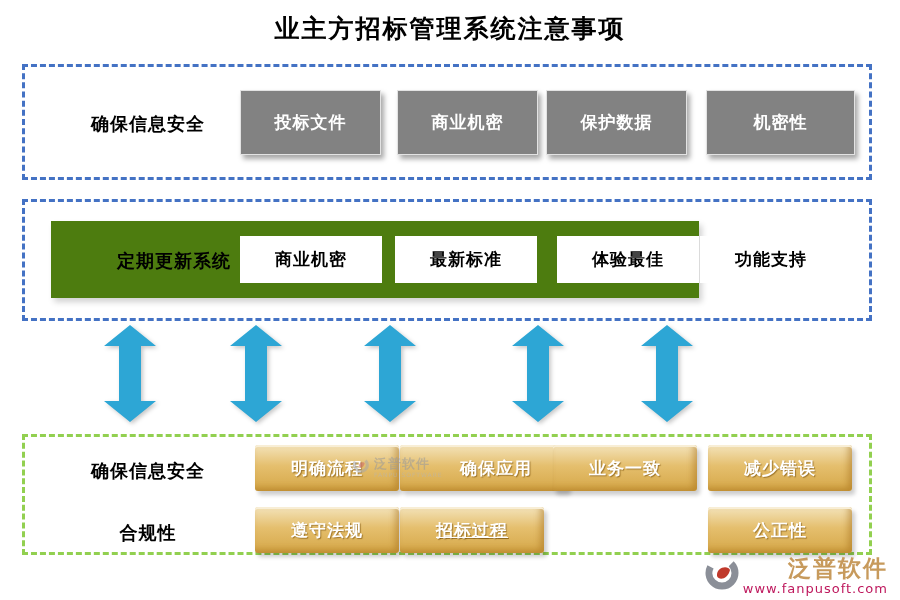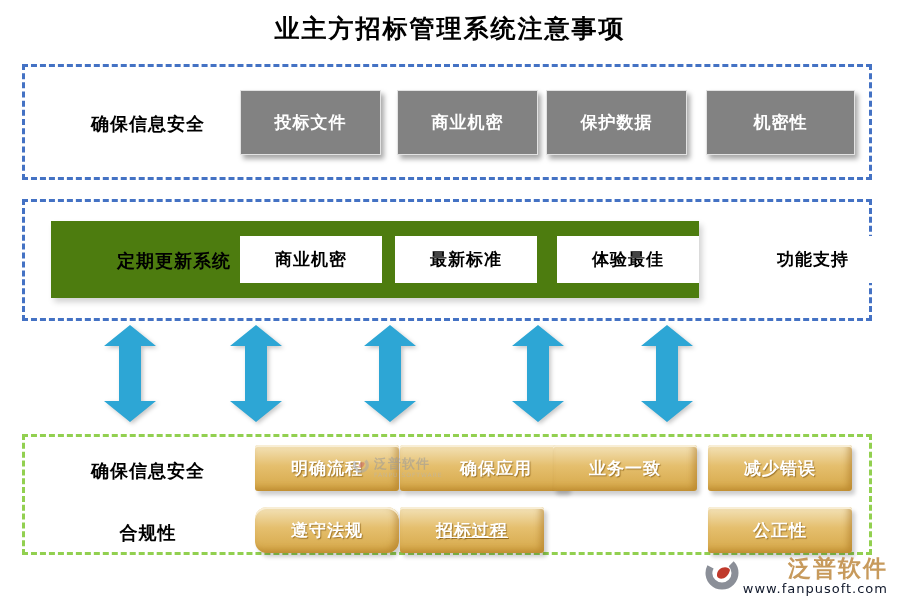--- a/index.html
+++ b/index.html
@@ -59,21 +59,21 @@
   }
   .watermark .wm-text{display:flex;flex-direction:column;line-height:1;}
   .watermark .wm-cn{font-size:13px;font-weight:700;color:#9a9a9a;letter-spacing:1px;}
   .watermark .wm-en{font-size:6px;color:#b5b5b5;letter-spacing:1px;margin-top:2px;}
   
   .brand{
     position:absolute;right:12px;bottom:4px;display:flex;align-items:flex-start;gap:4px;z-index:6;
   }
   .brand .brand-col{display:flex;flex-direction:column;align-items:flex-end;line-height:1.1;}
   .brand .brand-name{font-size:23px;font-weight:700;color:#c79a5c;letter-spacing:2px;}
-  .brand .brand-url{font-size:13px;color:#0f172a;letter-spacing:1px;}
+  .brand .brand-url{font-size:13px;color:#be185d;letter-spacing:1px;}
 </style>
 </head>
 <body>
 
 <div class="stage">
 
   <div class="title">业主方招标管理系统注意事项</div>
 
   <div class="box blue box1">
     <div class="sec-label" style="left:18px;top:45px;">确保信息安全</div>
@@ -82,21 +82,21 @@
     <div class="gray-btn" style="left:521px;top:23px;">保护数据</div>
     <div class="gray-btn" style="left:681px;top:23px;width:149px;">机密性</div>
   </div>
 
   <div class="box blue box2">
     <div class="teal-panel">
       <div class="sec-label" style="left:18px;top:28px;">定期更新系统</div>
       <div class="white-btn" style="left:189px;">商业机密</div>
       <div class="white-btn" style="left:344px;">最新标准</div>
       <div class="white-btn" style="left:493px;margin-left:13px;">体验最佳</div>
-      <div class="white-btn" style="left:649px;margin-left:42px;">功能支持</div>
+      <div class="white-btn" style="left:649px;">功能支持</div>
     </div>
   </div>
 
   <div class="arrow" style="left:104px;">
       <svg width="52" height="97" viewBox="0 0 52 97">
         <polygon points="26,0 52,21 37,21 37,76 52,76 26,97 0,76 15,76 15,21 0,21" fill="#2da6d5"></polygon>
       </svg>
     </div>
   <div class="arrow" style="left:230px;">
       <svg width="52" height="97" viewBox="0 0 52 97">
@@ -120,21 +120,21 @@
     </div>
 
   <div class="box green box3">
     <div class="sec-label" style="left:18px;top:22px;">确保信息安全</div>
     <div class="gold-btn" style="left:230px;top:8px;">明确流程</div>
     <div class="gold-btn" style="left:375px;top:8px;padding-left:24px;">确保应用</div>
     <div class="gold-btn" style="left:528px;top:8px;">业务一致</div>
     <div class="gold-btn" style="left:683px;top:8px;">减少错误</div>
 
     <div class="sec-label" style="left:18px;top:84px;">合规性</div>
-    <div class="gold-btn" style="left:230px;top:70px;border-radius:12px;">遵守法规</div>
+    <div class="gold-btn" style="left:230px;top:70px;">遵守法规</div>
     <div class="gold-btn" style="left:375px;top:70px;text-decoration:underline;">招标过程</div>
     <div class="gold-btn" style="left:683px;top:70px;">公正性</div>
   </div>
 
   <div class="watermark">
     <span>
       <svg width="18" height="18" viewBox="0 0 34 34">
           <circle cx="17" cy="17" r="12" fill="none" stroke="#a8a8a8" stroke-width="6" stroke-dasharray="52 24" transform="rotate(-45 17 17)"></circle>
           <path d="M13 20 C 12 12, 22 10, 24 14 C 22 22, 15 24, 13 20 Z" fill="#c66"></path>
         </svg>

